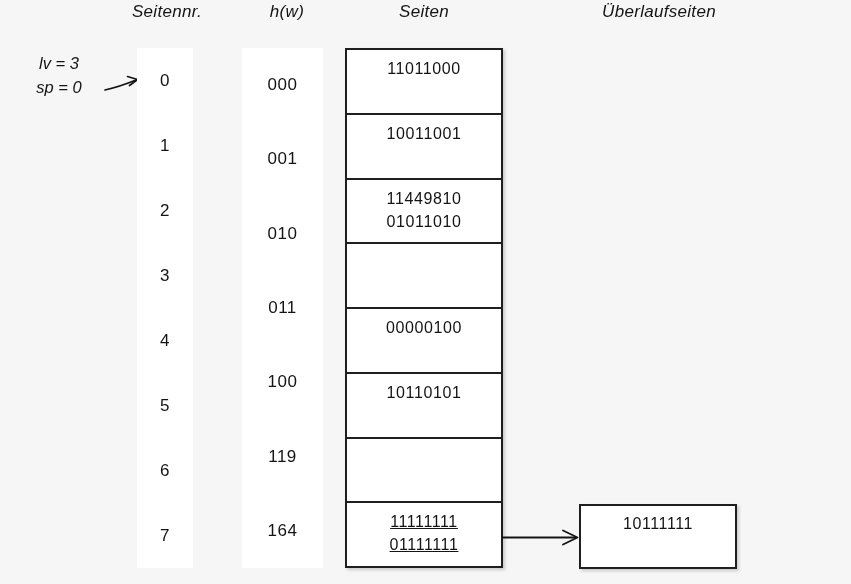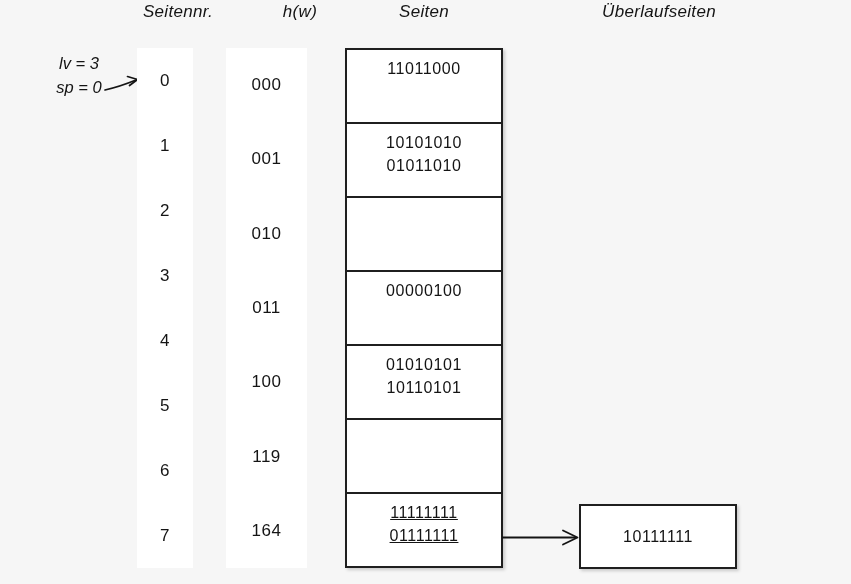--- a/index.html
+++ b/index.html
@@ -56,36 +56,36 @@
     letter-spacing:.6px;
     text-align:center;
     font-weight:500;
   }
   .overflow-box{
     position:absolute;left:579px;top:504px;width:158px;height:65px;
     box-sizing:border-box;
     background:var(--panel);
     border:2px solid var(--border);
     box-shadow:2px 2px 3px rgba(0,0,0,.18);
-    padding-top:19px;
+    padding-top:6px;
   }
   .annotation{
-    position:absolute;left:40px;top:51px;width:78px;
+    position:absolute;left:20px;top:51px;width:78px;
     font-style:italic;font-size:16.5px;line-height:24px;
     text-align:center;white-space:nowrap;
   }
   .arrow-svg{position:absolute;}
 </style>
 </head>
 <body>
 
 <div class="canvas">
 
-  <div class="hdr" style="left:178px">Seitennr.</div>
-  <div class="hdr" style="left:300px">h(w)</div>
+  <div class="hdr" style="left:167px">Seitennr.</div>
+  <div class="hdr" style="left:287px">h(w)</div>
   <div class="hdr" style="left:424px">Seiten</div>
   <div class="hdr" style="left:659px">Überlaufseiten</div>
 
   <div class="annotation">
     <div>lv = 3</div>
     <div>sp = 0</div>
   </div>
 
   <svg class="arrow-svg" style="left:103px;top:73px" width="42" height="22" viewBox="0 0 42 22">
     <path d="M2,17 C13,14.5 22,11.5 33,7" fill="none" stroke="#141414" stroke-width="1.7" stroke-linecap="round"></path>
@@ -96,44 +96,46 @@
     <div class="strip-cell">0</div>
     <div class="strip-cell">1</div>
     <div class="strip-cell">2</div>
     <div class="strip-cell">3</div>
     <div class="strip-cell">4</div>
     <div class="strip-cell">5</div>
     <div class="strip-cell">6</div>
     <div class="strip-cell">7</div>
   </div>
 
-  <div class="strip" style="left:226px;width:81px">
+  <div class="strip" style="left:242px;width:81px">
     <div class="strip-cell">000</div>
     <div class="strip-cell">001</div>
     <div class="strip-cell">010</div>
     <div class="strip-cell">011</div>
     <div class="strip-cell">100</div>
     <div class="strip-cell">119</div>
     <div class="strip-cell">164</div>
   </div>
 
   <div class="main-table">
     <div class="bucket-row">
       <div class="entry">11011000</div>
     </div>
     <div class="bucket-row">
-      <div class="entry">10101010</div>
+      <div class="entry">10011001</div>
+    </div>
+    <div class="bucket-row">
+      <div class="entry">11449810</div>
       <div class="entry">01011010</div>
     </div>
     <div class="bucket-row"></div>
     <div class="bucket-row">
       <div class="entry">00000100</div>
     </div>
     <div class="bucket-row">
-      <div class="entry">01010101</div>
       <div class="entry">10110101</div>
     </div>
     <div class="bucket-row"></div>
     <div class="bucket-row">
       <div class="entry">11111111</div>
       <div class="entry">01111111</div>
     </div>
   </div>
 
   <svg class="arrow-svg" style="left:501px;top:527px" width="82" height="21" viewBox="0 0 82 21">

